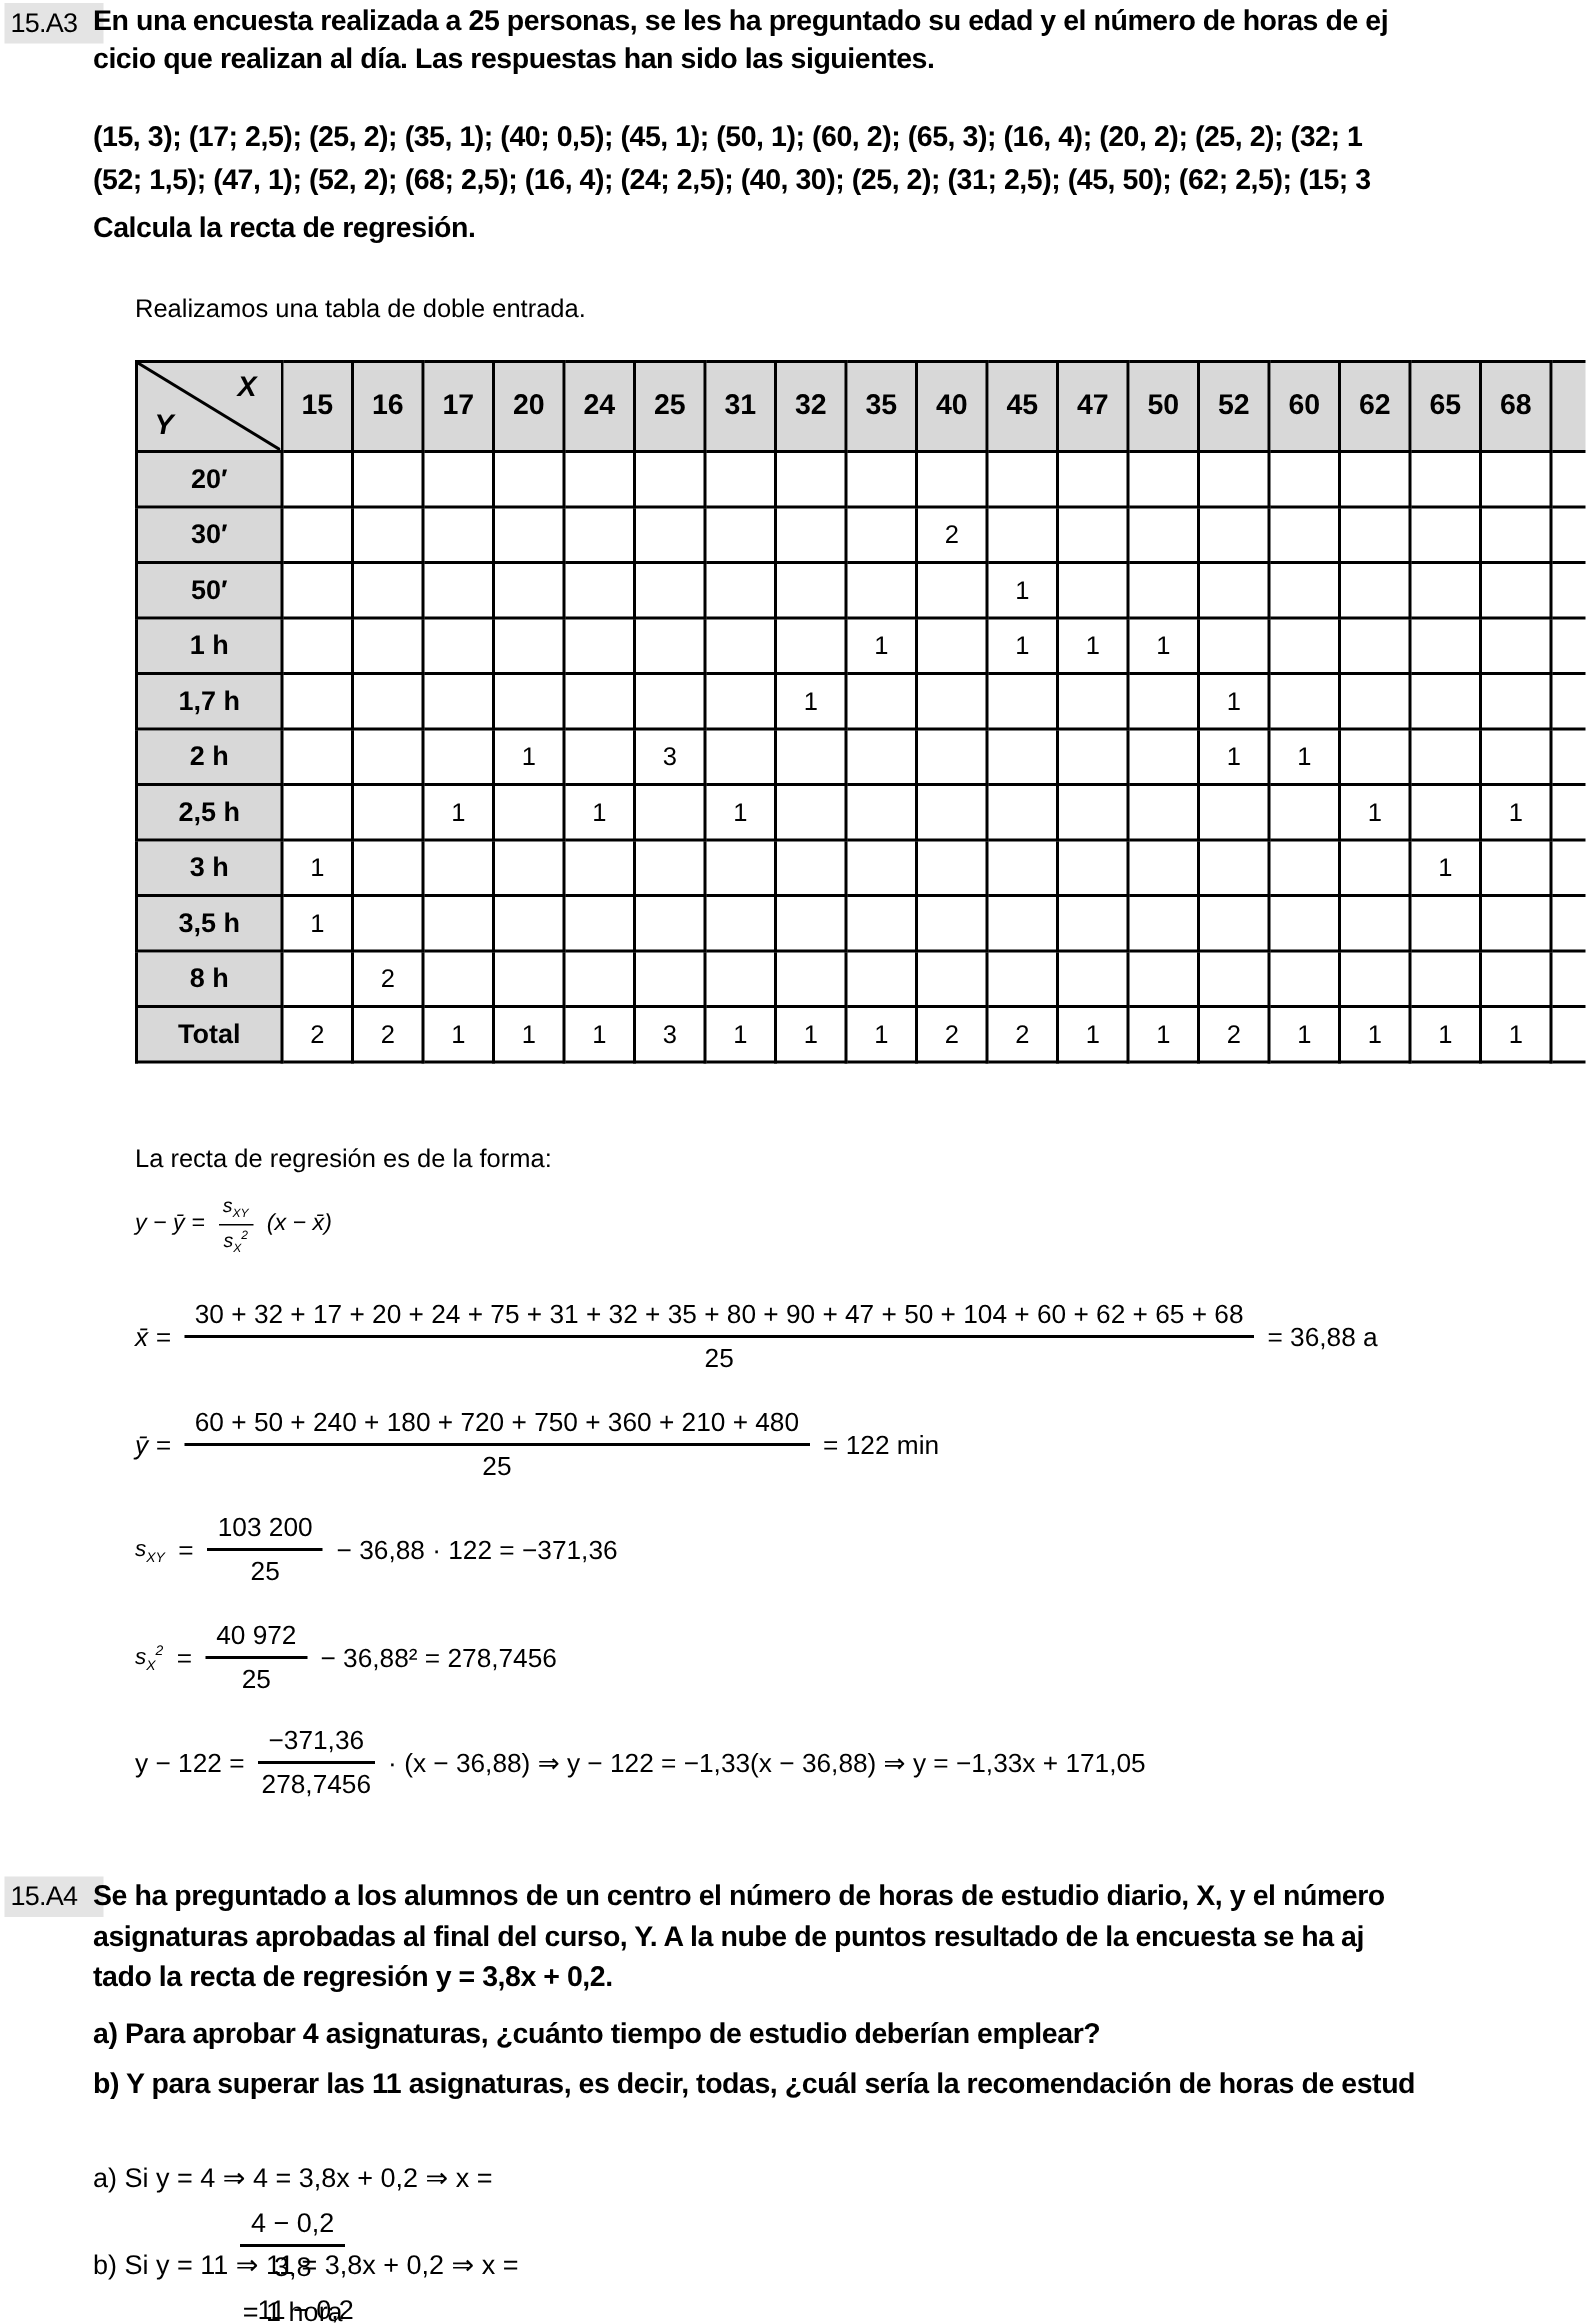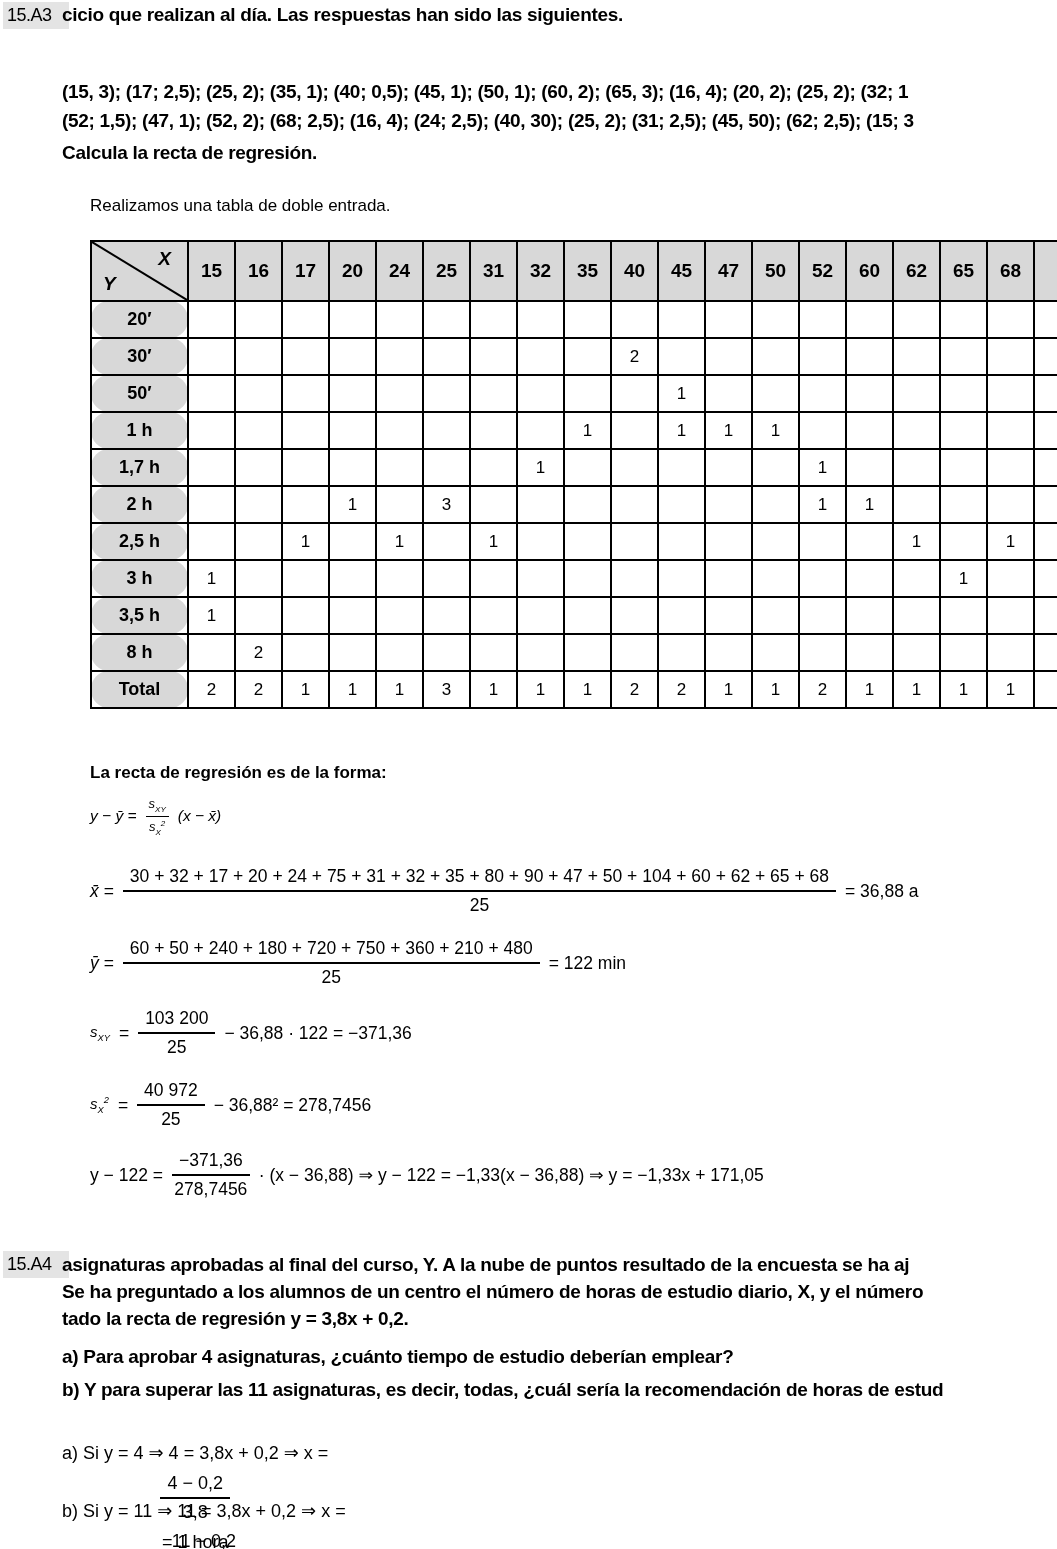--- a/index.html
+++ b/index.html
@@ -29,21 +29,21 @@
     border:2px solid #000;
   }
   table.freq td{
     border:2px solid #000;text-align:center;vertical-align:middle;
     padding:0;height:35px;font-size:17px;overflow:hidden;
   }
   table.freq tr.hdr td{height:58px;background:var(--table-header-bg);font-weight:700;font-size:19px;}
   table.freq td.corner{width:95px;position:relative;background:var(--table-header-bg);}
   table.freq td.ch{width:45px;}
   table.freq td.total-col{width:95px;}
-  table.freq td.rowlab{background:var(--table-header-bg);font-weight:700;font-size:18px;border-radius:18px;}
+  table.freq td.rowlab{background:var(--table-header-bg);font-weight:700;font-size:18px;}
   .corner svg{position:absolute;top:0;left:0;}
   .corner .cx{position:absolute;top:6px;right:16px;font-style:italic;font-weight:700;font-size:19px;}
   .corner .cy{position:absolute;bottom:5px;left:11px;font-style:italic;font-weight:700;font-size:19px;}
   
   .formula{
     position:absolute;left:90px;display:flex;align-items:center;
     font-size:17.5px;gap:9px;white-space:nowrap;
   }
   .frac{display:inline-flex;flex-direction:column;text-align:center;vertical-align:middle;}
   .frac .num{border-bottom:2px solid #000;padding:0 7px 3px;}
@@ -57,20 +57,21 @@
   .sol{font-size:18px;flex-direction:column;}
 </style>
 </head>
 <body>
 
 <div class="abs" style="top:2px;left:3px;">
   <span class="ex-label">15.A3</span>
 </div>
 
 <div class="abs stmt" style="top:2px;left:62px;">
+  <div class="line">En una encuesta realizada a 25 personas, se les ha preguntado su edad y el número de horas de ej</div>
   <div class="line">cicio que realizan al día. Las respuestas han sido las siguientes.</div>
 </div>
 
 <div class="abs stmt datalist" style="top:77px;left:62px;">
   <div class="line">(15, 3); (17; 2,5); (25, 2); (35, 1); (40; 0,5); (45, 1); (50, 1); (60, 2); (65, 3); (16, 4); (20, 2); (25, 2); (32; 1</div>
   <div class="line">(52; 1,5); (47, 1); (52, 2); (68; 2,5); (16, 4); (24; 2,5); (40, 30); (25, 2); (31; 2,5); (45, 50); (62; 2,5); (15; 3</div>
 </div>
 
 <div class="abs stmt nowrap" style="top:142px;left:62px;">Calcula la recta de regresión.</div>
 
@@ -344,21 +345,21 @@
         <td>2</td>
         <td>1</td>
         <td>1</td>
         <td>1</td>
         <td>1</td>
         <td class="total-col">25</td>
       </tr>
     </tbody>
 </table>
 
-<div class="abs plain17 nowrap" style="top:763px;left:90px;font-weight:bold;">La recta de regresión es de la forma:</div>
+<div class="abs plain17 nowrap" style="top:763px;left:90px;">La recta de regresión es de la forma:</div>
 
 <div class="formula small-f" style="top:796px;justify-content:space-between;">
   <span><i>y − ȳ =</i></span>
   <span class="frac">
     <span class="num"><i>s</i><sub>XY</sub></span>
     <span class="den"><i>s</i><sub>X</sub><sup>2</sup></span>
   </span>
   <span><i>(x − x̄)</i></span>
 </div>
 
@@ -407,22 +408,22 @@
     <span class="den">278,7456</span>
   </span>
   <span>· (x − 36,88) ⇒ y − 122 = −1,33(x − 36,88) ⇒ y = −1,33x + 171,05</span>
 </div>
 
 <div class="abs" style="top:1251px;left:3px;">
   <span class="ex-label">15.A4</span>
 </div>
 
 <div class="abs stmt" style="top:1251px;left:62px;">
+  <div class="line" style="line-height:27px;">Se ha preguntado a los alumnos de un centro el número de horas de estudio diario, X, y el número</div>
   <div class="line" style="line-height:27px;">asignaturas aprobadas al final del curso, Y. A la nube de puntos resultado de la encuesta se ha aj</div>
-  <div class="line" style="line-height:27px;">Se ha preguntado a los alumnos de un centro el número de horas de estudio diario, X, y el número</div>
   <div class="line" style="line-height:27px;">tado la recta de regresión y = 3,8x + 0,2.</div>
 </div>
 
 <div class="abs stmt nowrap" style="top:1346px;left:62px;">a) Para aprobar 4 asignaturas, ¿cuánto tiempo de estudio deberían emplear?</div>
 <div class="abs stmt nowrap" style="top:1379px;left:62px;">b) Y para superar las 11 asignaturas, es decir, todas, ¿cuál sería la recomendación de horas de estud</div>
 
 <div class="formula sol" style="top:1442px;left:62px;">
   <span>a) Si y = 4 ⇒ 4 = 3,8x + 0,2 ⇒ x =</span>
   <span class="frac">
     <span class="num">4 − 0,2</span>

